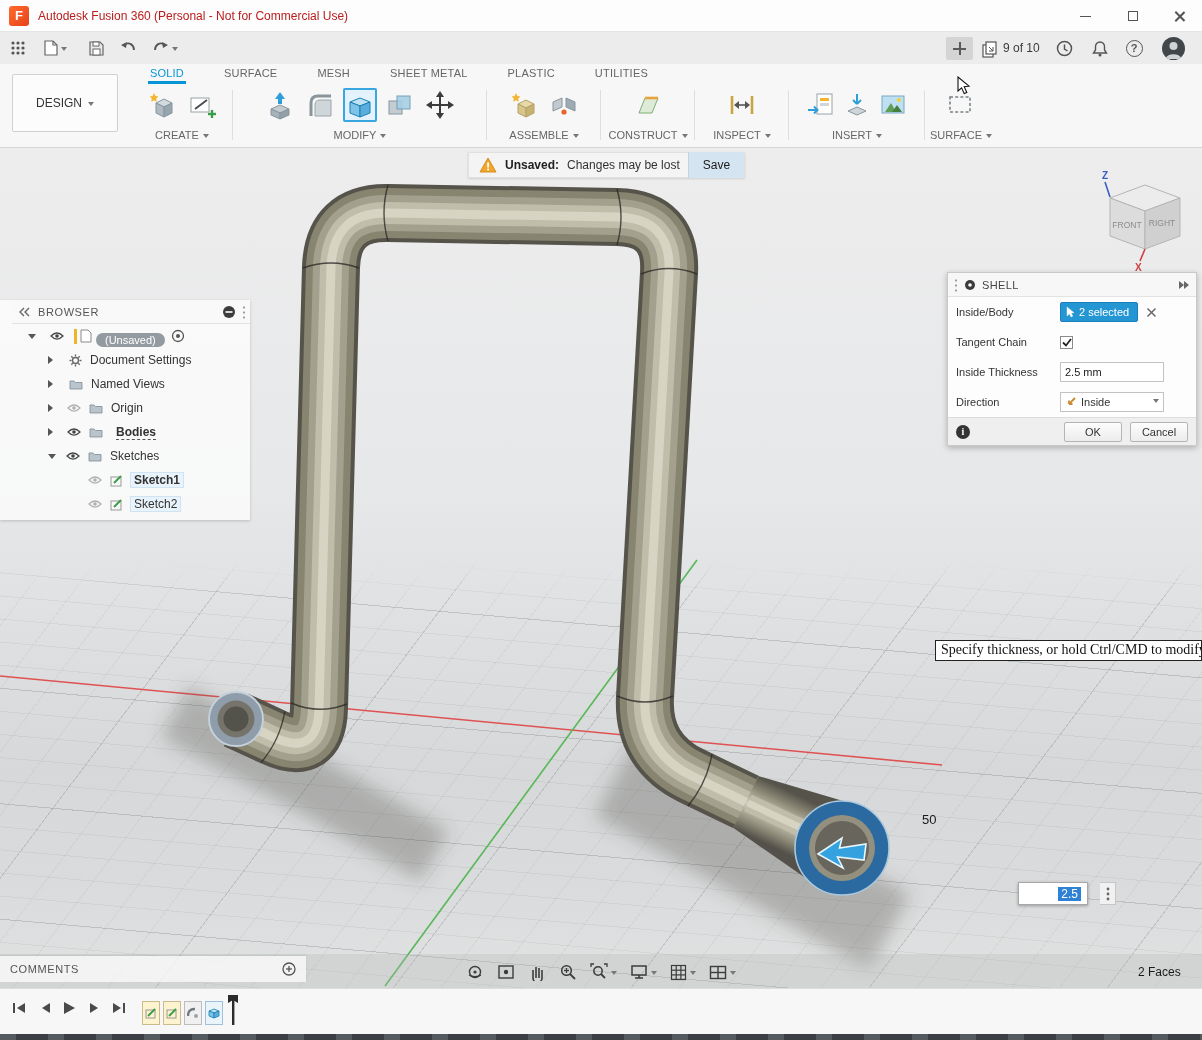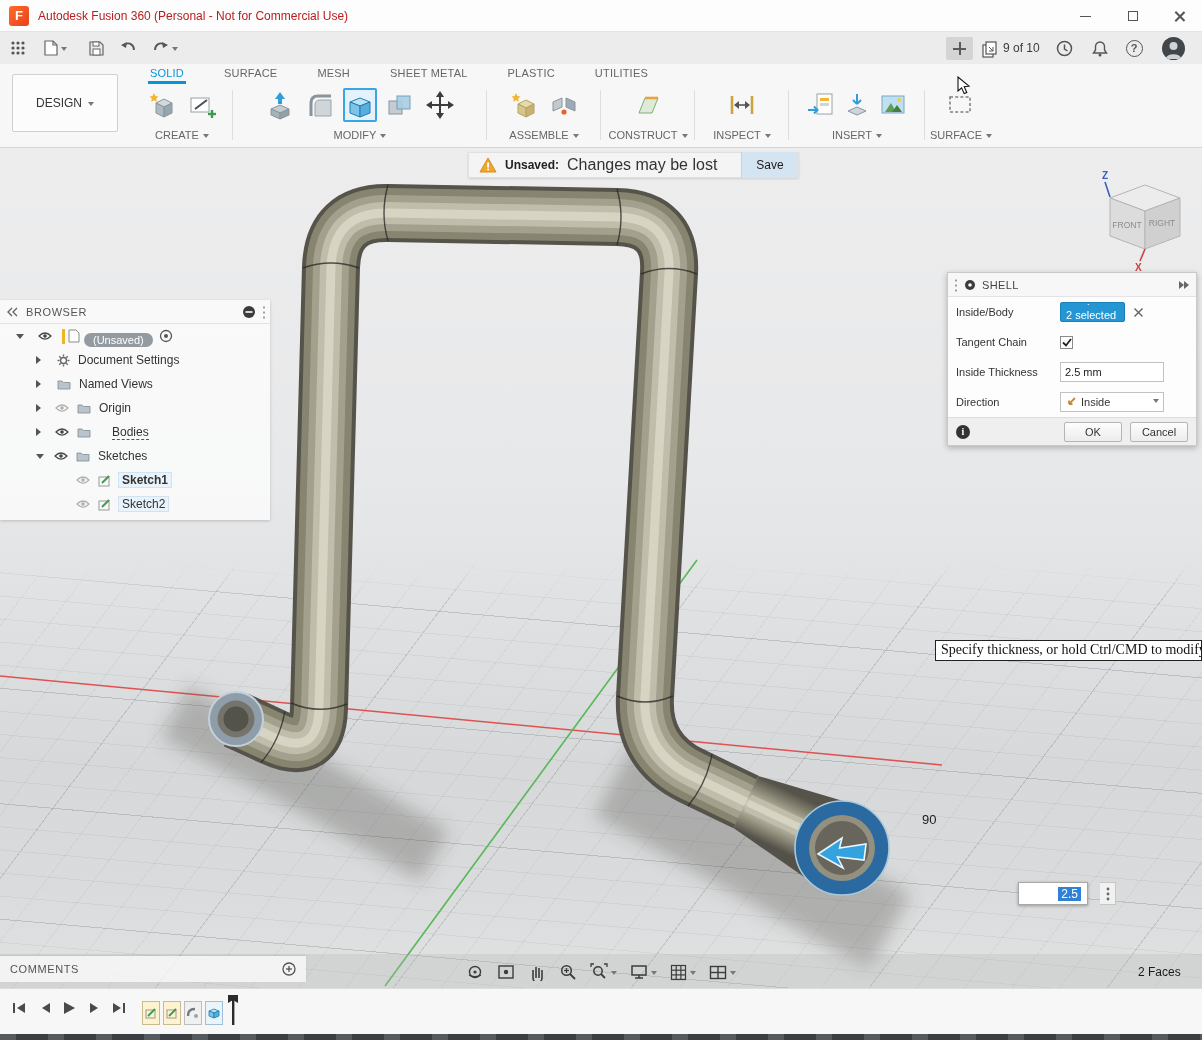--- a/index.html
+++ b/index.html
@@ -56,43 +56,43 @@
       repeating-linear-gradient(185deg, rgba(120,125,128,.10) 0, rgba(120,125,128,.10) 1px, transparent 1px, transparent 23px),
       repeating-linear-gradient(127deg, rgba(110,115,118,.18) 0, rgba(110,115,118,.18) 1px, transparent 1px, transparent 190px),
       repeating-linear-gradient(127deg, rgba(120,125,128,.09) 0, rgba(120,125,128,.09) 1px, transparent 1px, transparent 38px);
     -webkit-mask-image:linear-gradient(180deg,transparent,#000 36px); mask-image:linear-gradient(180deg,transparent,#000 36px);
   }
   #scene { position:absolute; left:0; top:0; width:1202px; height:840px; }
 
   
   .warning-bar { position:absolute; left:468px; top:152px; height:26px; background:#f4f4f4; border:1px solid #e0e0e0; box-shadow:0 1px 2px rgba(0,0,0,.12); display:flex; align-items:center; gap:8px; padding:0 0 0 10px; }
   .warn-strong { font-size:12px; font-weight:bold; color:#222; }
-  .warn-msg { font-size:16px; color:#333; margin-right:16px; }
+  .warn-msg { font-size:12px; color:#333; margin-right:0; }
   .save-btn { height:26px; padding:0 14px; background:#d5e4f1; border-left:1px solid #c2d4e4; font-size:12px; color:#1a1a1a; display:flex; align-items:center; }
 
-  .browser { position:absolute; left:0; top:152px; width:270px; background:rgba(255,255,255,.72); box-shadow:0 1px 3px rgba(0,0,0,.18); }
+  .browser { position:absolute; left:0; top:152px; width:250px; background:rgba(255,255,255,.72); box-shadow:0 1px 3px rgba(0,0,0,.18);padding-left:12px; }
   .browser-hd { height:24px; display:flex; align-items:center; background:rgba(248,248,248,.9); border-bottom:1px solid #e2e2e2; }
   .browser-title { font-size:11px; color:#555; letter-spacing:.6px; margin-left:8px; flex:1; }
   .brow { height:24px; display:flex; align-items:center; font-size:12px; color:#333; }
   .tri { width:0; height:0; display:inline-block; }
   .tri.collapsed { border:4px solid transparent; border-left:5px solid #555; }
   .tri.expanded { border:4px solid transparent; border-top:5px solid #555; margin-top:4px; }
   .pill { background:#939aa0; color:#fff; border-radius:9px; padding:1px 9px; font-size:11px; }
   .ylw-bar { width:3px; height:15px; background:#f0b429; }
   .dashed-u { border-bottom:1px dashed #555; }
   .sk-label { background:#e9f3fb; border:1px solid #cfe3f2; padding:0 3px; }
 
   .viewcube { position:absolute; left:1080px; top:17px; width:120px; height:110px; }
 
   .shell-dlg { position:absolute; left:947px; top:272px; width:250px; background:#fdfdfd; border:1px solid #c9c9c9; box-shadow:0 2px 6px rgba(0,0,0,.25); font-size:11px; color:#333; }
   .dlg-hd { height:24px; display:flex; align-items:center; gap:6px; padding:0 6px; border-bottom:1px solid #e3e3e3; background:#f7f7f7; }
   .dlg-title { flex:1; font-size:11px; color:#444; letter-spacing:.4px; }
   .dlg-row { height:30px; display:flex; align-items:center; padding:0 8px; }
   .dlg-lab { width:104px; color:#333; }
-  .sel-btn { background:#2596d4; border:1px solid #1b7fb8; color:#fff; border-radius:2px; height:20px; padding:0 8px 0 5px; display:flex; align-items:center; gap:4px; font-size:11px;flex-direction:column; }
+  .sel-btn { background:#2596d4; border:1px solid #1b7fb8; color:#fff; border-radius:2px; height:20px; padding:0 8px 0 5px; display:flex; align-items:center; gap:4px; font-size:11px; }
   .dlg-input { width:104px; height:20px; border:1px solid #c2c2c2; background:#fff; font-size:11px; padding:0 4px; font-family:inherit; color:#222; }
   .dd { width:104px; height:20px; border:1px solid #c2c2c2; background:#fff; display:flex; align-items:center; gap:4px; padding:0 4px; }
   .dd .spacer { flex:1; }
   .cb { width:13px; height:13px; border:1px solid #8a8a8a; background:#fff; display:flex; align-items:center; justify-content:center; }
   .dlg-ft { height:28px; background:#efefef; border-top:1px solid #ddd; display:flex; align-items:center; padding:0 8px; gap:8px; }
   .dlg-btn { height:20px; min-width:58px; background:linear-gradient(#fdfdfd,#ececec); border:1px solid #b5b5b5; border-radius:2px; font-size:11px; color:#333; display:flex; align-items:center; justify-content:center; }
   .info-i { width:14px; height:14px; border-radius:50%; background:#333; color:#fff; font-size:10px; font-weight:bold; display:flex; align-items:center; justify-content:center; font-family:"Liberation Serif",serif; }
 
   .status-prompt { position:absolute; left:935px; top:640px; width:267px; height:21px; background:#fff; border:1px solid #222; font-family:"Liberation Serif","DejaVu Serif",serif; font-size:14px; color:#111; padding:1px 5px; white-space:nowrap; overflow:hidden; }
 
@@ -628,21 +628,21 @@
           <svg class="icon-svg" width="14" height="10">
               <path d="M1 5 Q7 -1 13 5 Q7 11 1 5Z" fill="none" stroke="#444" stroke-width="1.2"></path>
               <circle cx="7" cy="5" r="1.8" fill="#444"></circle>
             </svg>
         </span>
         <span style="margin-left:8px;">
           <svg class="icon-svg" width="14" height="11">
               <path d="M1 2 h4 l1.5 1.5 H13 V10 H1 Z" fill="#b9c4cc" stroke="#7d8b94" stroke-width=".8"></path>
             </svg>
         </span>
-        <span style="margin-left:21px;" class="dashed-u">Bodies</span>
+        <span style="margin-left:13px;font-weight:bold;" class="dashed-u">Bodies</span>
       </div>
 
       <div class="brow">
         <span style="margin-left:36px;" class="tri expanded"></span>
         <span style="margin-left:10px;">
           <svg class="icon-svg" width="14" height="10">
               <path d="M1 5 Q7 -1 13 5 Q7 11 1 5Z" fill="none" stroke="#444" stroke-width="1.2"></path>
               <circle cx="7" cy="5" r="1.8" fill="#444"></circle>
             </svg>
         </span>
@@ -749,21 +749,21 @@
       <div class="dlg-ft">
         <span class="info-i">i</span>
         <span style="flex:1;"></span>
         <div class="dlg-btn">OK</div>
         <div class="dlg-btn">Cancel</div>
       </div>
     </div>
 
     <div class="status-prompt" style="top:492px;left:935px;">Specify thickness, or hold Ctrl/CMD to modify</div>
 
-    <div class="dim-label" style="top:664px;">90</div>
+    <div class="dim-label" style="top:664px;">50</div>
 
     <div class="dim-input-wrap" style="top:734px;gap:12px;">
       <div class="dim-input">
         <span class="dim-sel">2.5</span>
       </div>
       <div class="dim-dots">
         <svg class="icon-svg" width="4" height="14">
             <g fill="#666">
               <circle cx="2" cy="2" r="1.4"></circle>
               <circle cx="2" cy="7" r="1.4"></circle>

